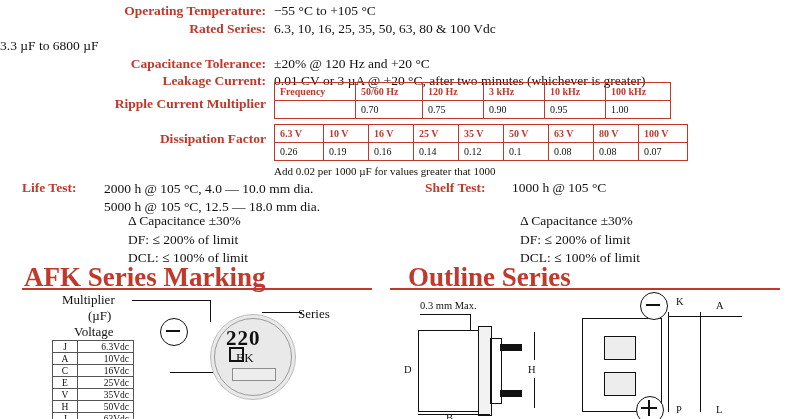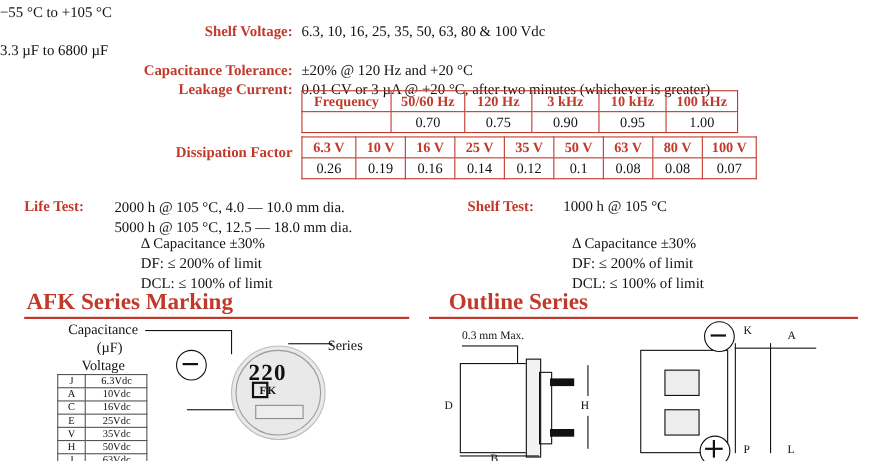--- a/index.html
+++ b/index.html
@@ -22,23 +22,22 @@
   }
   .spec-val{
     color:#111;font-size:13.5px;
     font-family:"Liberation Serif", serif;
   }
 
   
   .tbl{border-collapse:collapse;}
   .tbl td{
     border:1px solid #c0392b;
-    font-size:13px;
+    font-size:10px;
     padding:1px 5px;
-    text-align:center;
     font-family:"Liberation Serif", serif;
     height:15px;
   }
   .tbl td.hd{color:#c0392b;font-weight:bold;}
   .tbl td.val{color:#111;}
 
   .ripple-wrap{position:absolute;left:274px;top:82px;}
   .ripple-label{
     position:absolute;left:0;top:96px;width:266px;text-align:right;padding-right:8px;
     color:#c0392b;font-weight:bold;font-size:13.5px;
@@ -64,21 +63,21 @@
   .shelf-title{
     position:absolute;left:425px;top:180px;
     color:#c0392b;font-weight:bold;font-size:13.5px;
   }
   .shelf-val{position:absolute;left:512px;top:180px;font-size:13.5px;}
   .shelf-sub{position:absolute;left:520px;top:212px;font-size:13.5px;line-height:1.38;}
 
   
   .sec-h{
     position:absolute;color:#c0392b;font-weight:bold;
-    font-size:21px;font-family:"Liberation Serif", serif;
+    font-size:27px;font-family:"Liberation Serif", serif;
   }
   #marking-h{left:24px;top:262px;}
   #outline-h{left:408px;top:262px;}
 
   .rule{
     position:absolute;height:2px;background:#c0392b;
   }
   #rule-left{left:22px;top:288px;width:350px;}
   #rule-right{left:390px;top:288px;width:390px;}
 
@@ -88,32 +87,32 @@
   .volt-lbl{position:absolute;left:74px;top:324px;font-size:13px;}
   .series-lbl{position:absolute;left:298px;top:306px;font-size:13px;}
 
   .vtable{position:absolute;left:52px;top:340px;border-collapse:collapse;}
   .vtable td{
     border:1px solid #555;font-size:9.5px;height:11px;
     padding:0 4px;text-align:center;font-family:"Liberation Serif", serif;
     background:#fff;
   }
   .vtable td.code{width:16px;}
-  .vtable td.v{width:46px;text-align:center;padding-left:5px;margin-top:39px;}
+  .vtable td.v{width:46px;text-align:right;padding-left:5px;margin-top:39px;}
 
   .cap-circle{
     position:absolute;left:210px;top:314px;width:84px;height:84px;
     border-radius:50%;background:#e9e9e9;border:1px solid #bdbdbd;
   }
   .cap-inner{
     position:absolute;left:214px;top:318px;width:76px;height:76px;
     border-radius:50%;border:1px solid #9a9a9a;
   }
   .cap-220{position:absolute;left:226px;top:326px;font-size:21px;font-weight:bold;letter-spacing:1px;}
-  .cap-afk{position:absolute;left:236px;top:350px;font-size:10px;font-weight:bold;letter-spacing:1px;}
+  .cap-afk{position:absolute;left:236px;top:350px;font-size:13px;font-weight:normal;letter-spacing:1px;}
   .cap-bar{position:absolute;left:232px;top:368px;width:42px;height:11px;background:#ededed;border:1px solid #8d8d8d;}
   .cap-sq{position:absolute;left:229px;top:347px;width:11px;height:11px;border:2px solid #111;}
 
   .minus-circle{
     position:absolute;left:160px;top:318px;width:26px;height:26px;border-radius:50%;
     border:1.6px solid #111;
   }
   .minus-bar{position:absolute;left:166px;top:330px;width:14px;height:2.2px;background:#111;}
 
   .lead{position:absolute;background:#111;height:1px;}
@@ -137,39 +136,41 @@
   .plus-v{position:absolute;left:648px;top:400px;width:2.2px;height:16px;background:#111;}
   .plus-h{position:absolute;left:641px;top:407px;width:16px;height:2.2px;background:#111;}
 </style>
 </head>
 <body>
 
 <div class="sheet">
 
   <div class="specs">
     <div class="spec-row" style="margin-top:2px;">
+      <div class="spec-label">Operating Temperature:</div>
       <div class="spec-val">−55 °C to +105 °C</div>
     </div>
     <div class="spec-row">
-      <div class="spec-label">Shelf Voltage:</div>
+      <div class="spec-label">Rated Series:</div>
       <div class="spec-val">6.3, 10, 16, 25, 35, 50, 63, 80 &amp; 100 Vdc</div>
     </div>
     <div class="spec-row">
       <div class="spec-val">3.3 µF to 6800 µF</div>
     </div>
     <div class="spec-row">
       <div class="spec-label">Capacitance Tolerance:</div>
       <div class="spec-val">±20% @ 120 Hz and +20 °C</div>
     </div>
     <div class="spec-row">
       <div class="spec-label">Leakage Current:</div>
       <div class="spec-val">0.01 CV or 3 µA @ +20 °C, after two minutes (whichever is greater)</div>
     </div>
   </div>
 
+  <div class="ripple-label">Ripple Current Multiplier</div>
   <div class="ripple-wrap">
     <table class="tbl">
       <tbody>
           <tr>
         <td class="hd" style="width:70px">Frequency</td>
         <td class="hd" style="width:56px">50/60 Hz</td>
         <td class="hd" style="width:50px">120 Hz</td>
         <td class="hd" style="width:50px">3 kHz</td>
         <td class="hd" style="width:50px">10 kHz</td>
         <td class="hd" style="width:54px">100 kHz</td>
@@ -208,20 +209,21 @@
         <td class="val">0.14</td>
         <td class="val">0.12</td>
         <td class="val">0.1</td>
         <td class="val">0.08</td>
         <td class="val">0.08</td>
         <td class="val">0.07</td>
       </tr>
     </tbody>
       </table>
   </div>
+  <div class="df-note">Add 0.02 per 1000 µF for  values greater that 1000</div>
 
   <div class="life-title">Life Test:</div>
   <div class="life-lines">
     <div>2000 h @ 105 °C, 4.0 — 10.0 mm dia.</div>
     <div>5000 h @ 105 °C, 12.5 — 18.0 mm dia.</div>
   </div>
   <div class="life-sub">
     <div>Δ Capacitance ±30%</div>
     <div>DF:  ≤ 200% of limit</div>
     <div>DCL: ≤ 100% of limit</div>
@@ -233,21 +235,21 @@
     <div>Δ Capacitance ±30%</div>
     <div>DF:  ≤ 200% of limit</div>
     <div>DCL: ≤ 100% of limit</div>
   </div>
 
   <div class="sec-h" id="marking-h">AFK Series Marking</div>
   <div class="sec-h" id="outline-h">Outline Series</div>
   <div class="rule" id="rule-left"></div>
   <div class="rule" id="rule-right"></div>
 
-  <div class="cap-lbl">Capacitance</div>
+  <div class="cap-lbl">Multiplier</div>
   <div class="uf-lbl">(µF)</div>
   <div class="volt-lbl">Voltage</div>
   <div class="series-lbl">Series</div>
 
   <div class="lead" style="left:132px;top:300px;width:78px;"></div>
   <div class="lead2" style="left:210px;top:300px;height:22px;"></div>
   <div class="lead" style="left:262px;top:312px;width:40px;"></div>
   <div class="lead" style="left:170px;top:372px;width:62px;"></div>
 
   <div class="minus-circle"></div>

